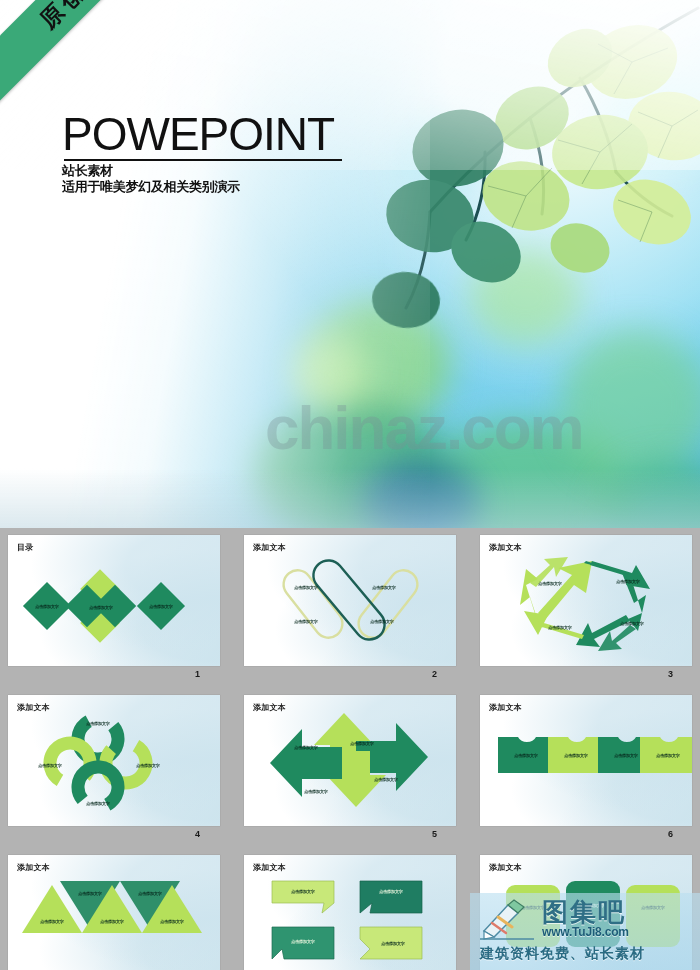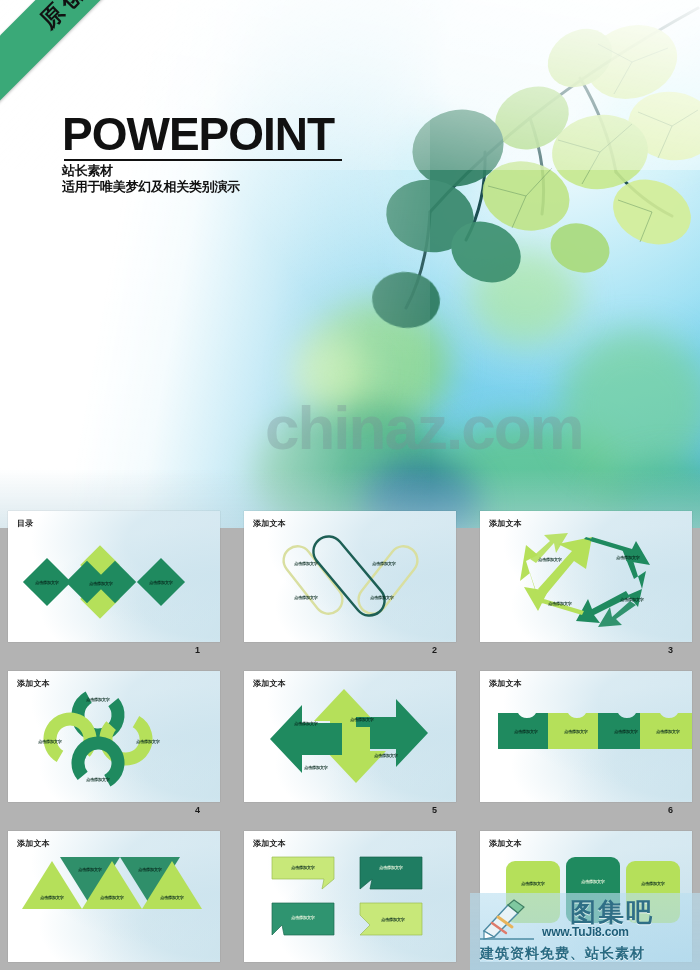--- a/index.html
+++ b/index.html
@@ -45,29 +45,29 @@
   
   .ribbon{position:absolute;left:-62px;top:-18px;width:250px;height:46px;
     background:#3aa978;transform:rotate(-45deg);
     display:flex;align-items:center;justify-content:center;
     box-shadow:0 1px 3px rgba(0,0,0,.25);}
   .ribbon-text{color:#111;font-size:23px;font-weight:bold;letter-spacing:4px;
     font-family:"DejaVu Sans",sans-serif;}
 
   
   .titleblock{position:absolute;left:62px;top:112px;z-index:6;}
-  .title-main{font-size:46px;line-height:.98;font-weight:bold;color:#111;
+  .title-main{font-size:46px;line-height:.98;font-weight:normal;color:#111;
     letter-spacing:-1px;font-family:"Liberation Sans","DejaVu Sans",sans-serif;}
   .title-rule{width:278px;height:2px;background:#111;margin:2px 0 2px 2px;}
   .title-sub{font-size:13px;font-weight:bold;color:#111;line-height:1.22;letter-spacing:-.3px;
     font-family:"DejaVu Sans",sans-serif;}
   .title-site{font-size:14px;font-weight:bold;color:#111;margin-top:1px;letter-spacing:-.3px;}
 
   
-  .grid{position:absolute;left:0;top:504px;width:564px;height:442px;}
+  .grid{position:absolute;left:0;top:528px;width:564px;height:442px;}
   .slide{position:absolute;background:#fff;overflow:hidden;box-shadow:0 0 1px rgba(0,0,0,.25);}
   .slide-bg{position:absolute;inset:0;
     background:
       radial-gradient(ellipse at 88% 24%,rgba(205,228,238,.75) 0 26%,rgba(205,228,238,0) 62%),
       radial-gradient(ellipse at 96% 72%,rgba(190,220,232,.6) 0 24%,rgba(190,220,232,0) 60%),
       linear-gradient(120deg,#ffffff 0%,#ffffff 52%,#f2f8fb 72%,#e3f0f6 100%);}
   .slide-title{position:absolute;left:9px;top:7px;font-size:8px;font-weight:bold;color:#222;
     font-family:"DejaVu Sans",sans-serif;letter-spacing:.2px;z-index:5;}
   .slide-num{position:absolute;font-size:9px;font-weight:bold;color:#1a1a1a;
     font-family:"Liberation Sans",sans-serif;}
@@ -75,21 +75,21 @@
     font-family:"DejaVu Sans",sans-serif;white-space:nowrap;
     transform:translate(-50%,-50%);letter-spacing:-.1px;}
   .lbl.dark{color:#06281c;}
 
   
   .tuji{position:absolute;left:470px;top:893px;width:230px;height:77px;
     background:linear-gradient(180deg,rgba(186,223,240,.62) 0%,rgba(170,214,236,.72) 100%);
     overflow:hidden;}
   .tuji-cn{position:absolute;left:72px;top:2px;font-size:26px;font-weight:bold;
     color:#2f6f86;font-family:"DejaVu Sans",sans-serif;letter-spacing:2px;
-    text-shadow:0 1px 0 rgba(255,255,255,.7);margin-left:28px;}
+    text-shadow:0 1px 0 rgba(255,255,255,.7);}
   .tuji-url{position:absolute;left:72px;top:32px;font-size:12px;font-weight:bold;
     color:#1d5d78;font-family:"Liberation Sans",sans-serif;letter-spacing:-.2px;
     text-shadow:0 1px 0 rgba(255,255,255,.6);}
   .tuji-tag{position:absolute;left:10px;top:52px;font-size:14px;font-weight:bold;
     color:#2a6b83;font-family:"DejaVu Sans",sans-serif;letter-spacing:1px;
     text-shadow:0 1px 0 rgba(255,255,255,.6);}
   .tuji-logo{position:absolute;left:8px;top:4px;width:58px;height:44px;}
 </style>
 </head>
 <body>

